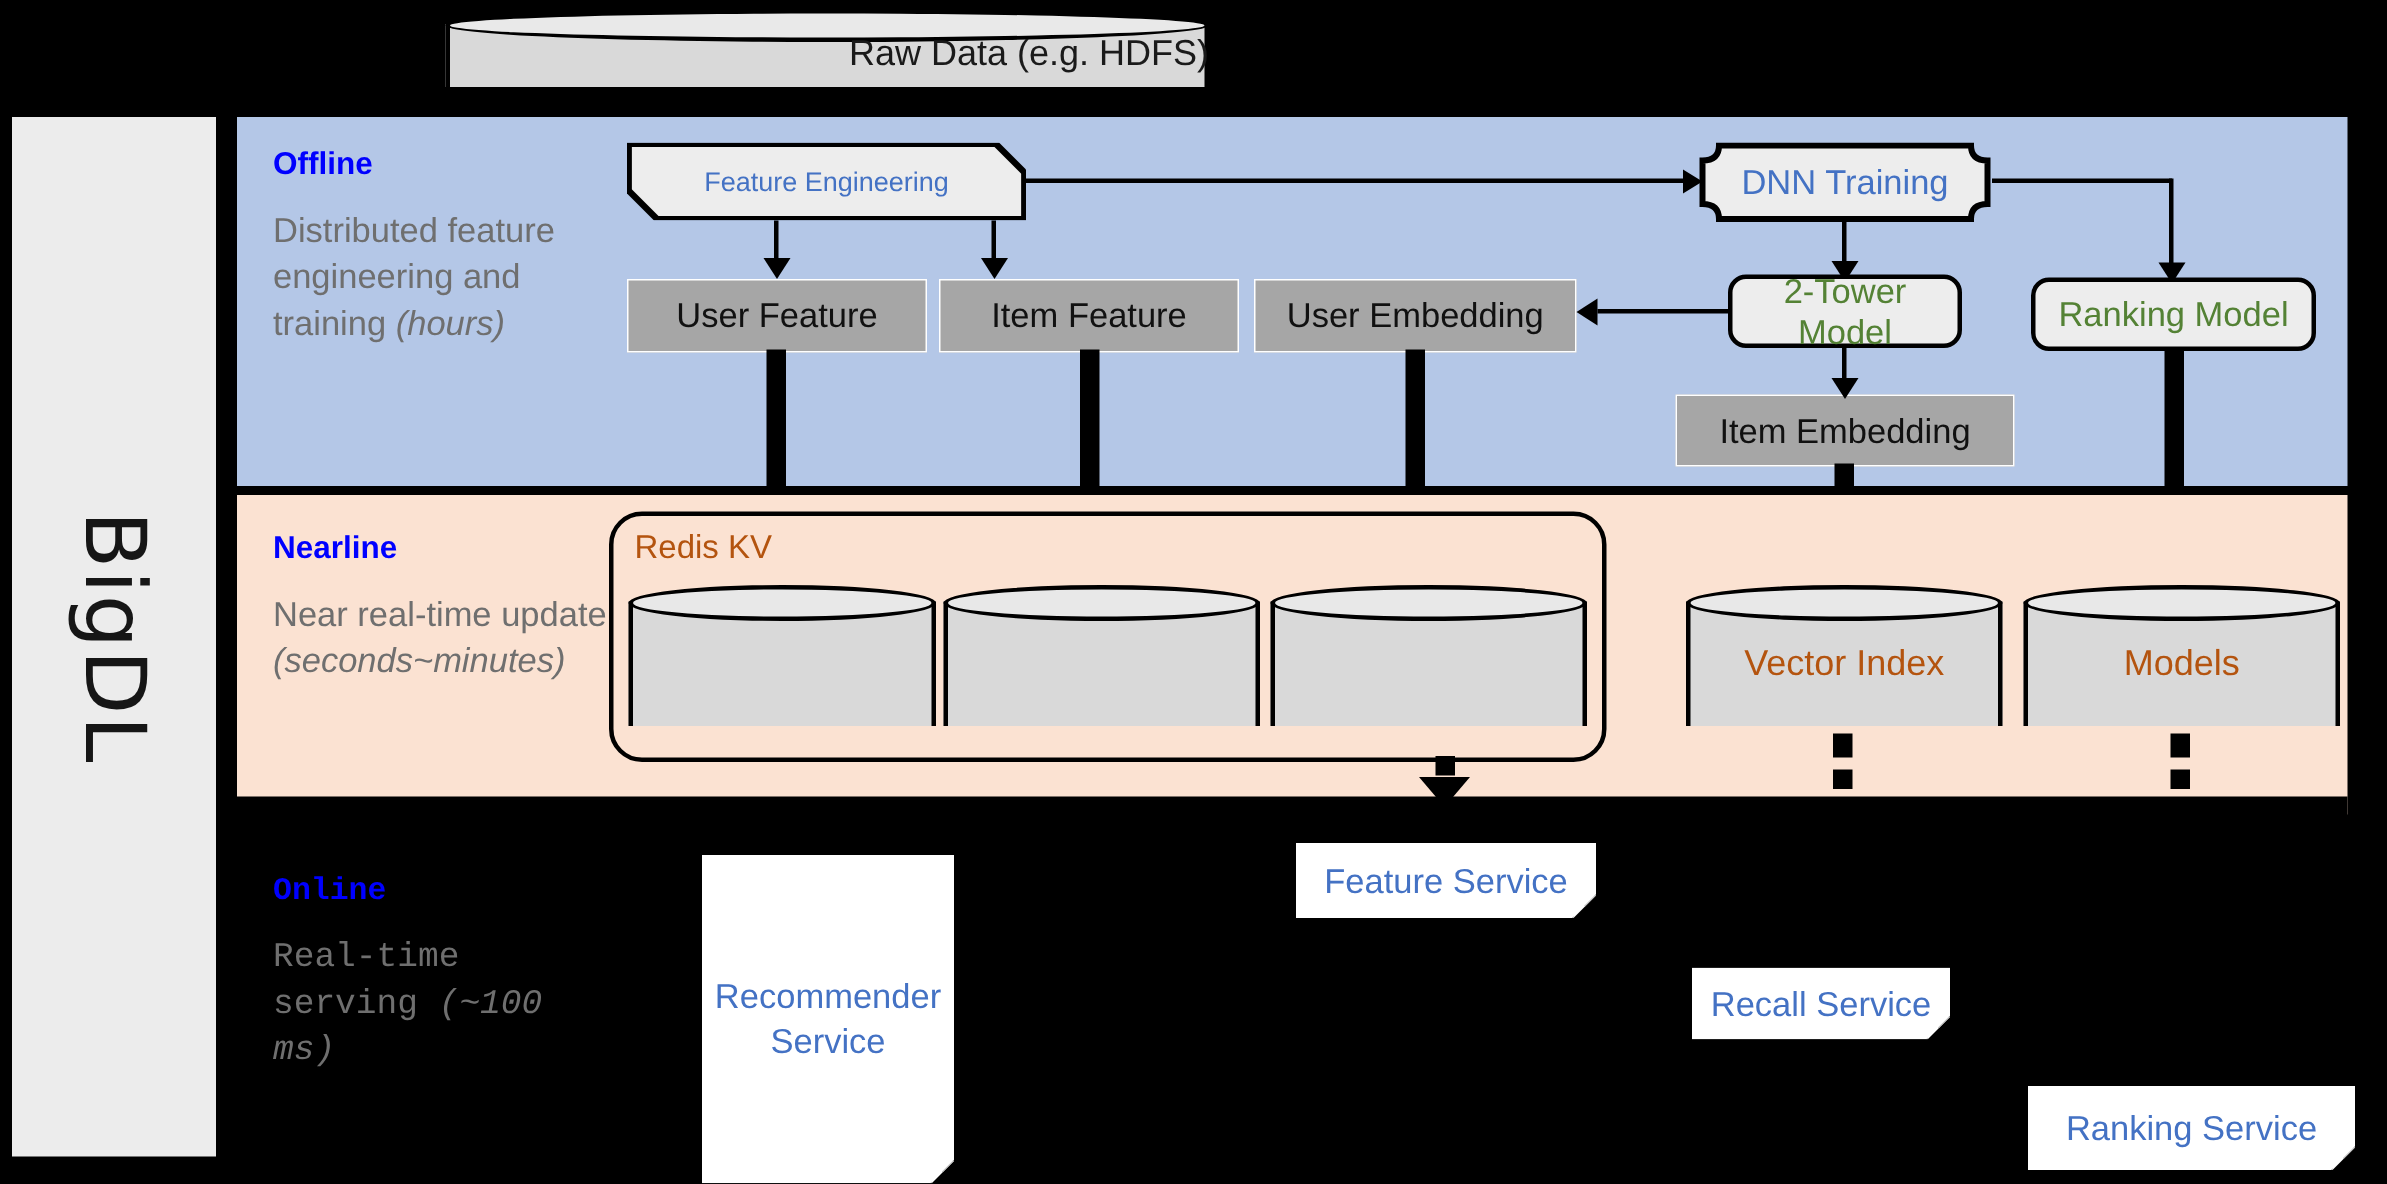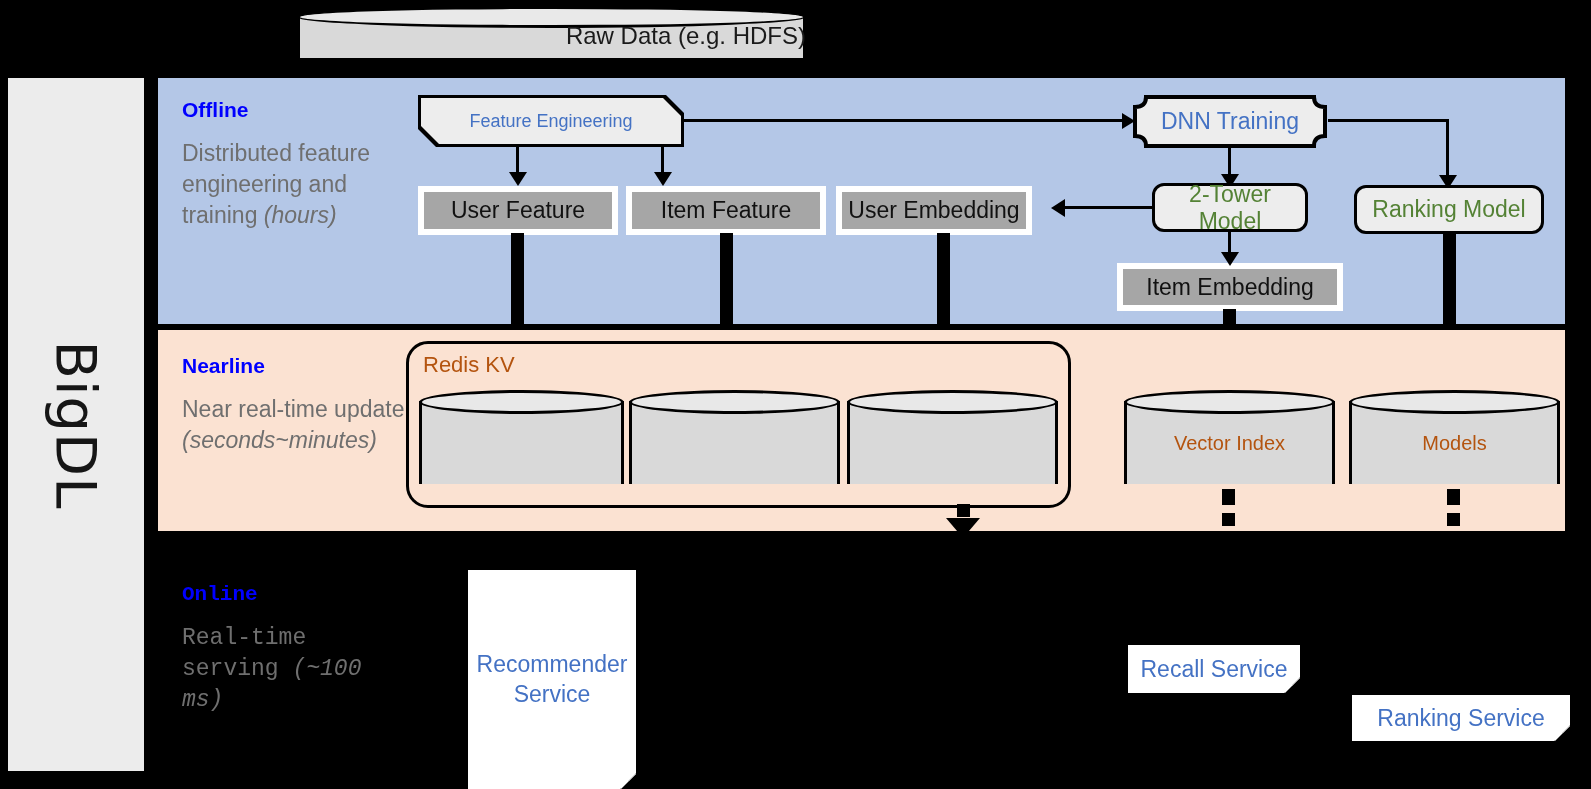--- a/index.html
+++ b/index.html
@@ -42,21 +42,21 @@
     width: 225px;
   }
   .band-sub i { font-style: italic; }
 
   
   .node { position: absolute; display: flex; align-items: center;
           justify-content: center; text-align: center; }
   .node span { display: block; }
 
   .grey-box {
-    background: #a6a6a6; border: 6px solid #ffffff;
+    background: #a6a6a6; border: 1px solid #ffffff;
     color: #111; font-size: 23px;
   }
   .proc-box {
     background: #ededed; border: 3px solid #000;
     font-size: 23px;
   }
   .blue-text  { color: #4472c4; }
   .green-text { color: #548235; }
   .brown-text { color: #b4540f; }
 
@@ -84,21 +84,21 @@
   }
   .cyl .top, .cyl .bot {
     position: absolute; left: 0; right: 0; height: 24px;
     border: 3px solid #000; border-radius: 50%;
   }
   .cyl .top { top: 0; background: #e8e8e8; }
   .cyl .bot { bottom: 0; background: #d9d9d9; z-index: -1; }
   .cyl .cyl-label {
     position: absolute; left: 0; right: 0; top: 50%;
     transform: translateY(-50%);
-    text-align: center; font-size: 20px;
+    text-align: center; font-size: 24px;
   }
 
   
   #raw-data { position: absolute; left: 297px; top: 6px; width: 509px; height: 60px; }
   #raw-data .rd-body {
     position: absolute; left: 0; right: 0; top: 10px; bottom: 8px;
     background: #d9d9d9;
     border-left: 3px solid #000; border-right: 3px solid #000;
   }
   #raw-data .rd-top {
@@ -216,21 +216,21 @@
   <div class="hline" style="left:1328px; top:119px; width:120px; height:3px;"></div>
   <div class="vline" style="left:1446px; top:119px; width:3px; height:60px;"></div>
   <div class="arrow-down" style="left:1439px; top:175px;"></div>
 
   <div class="node grey-box" style="left:418px; top:186px; width:200px; height:49px;">
     <span>User Feature</span>
   </div>
   <div class="node grey-box" style="left:626px; top:186px; width:200px; height:49px;">
     <span>Item Feature</span>
   </div>
-  <div class="node grey-box" style="left:836px; top:186px; width:196px; height:49px;">
+  <div class="node grey-box" style="left:836px; top:186px; width:215px; height:49px;">
     <span>User Embedding</span>
   </div>
   <div class="node grey-box" style="left:1117px; top:263px; width:226px; height:48px;">
     <span>Item Embedding</span>
   </div>
 
   <div class="node proc-box rounded" style="left:1152px; top:183px; width:156px; height:49px;">
     <span class="green-text">2-Tower Model</span>
   </div>
 
@@ -313,24 +313,28 @@
     <div class="band-title" style="top:52px;">Online</div>
     <div class="band-sub" style="top:92px;"><span>Real-time serving </span><i>(~100 ms)</i></div>
   </div>
 
   <div class="svc" style="left:468px; top:570px; width:168px; height:219px; flex-direction:column; font-size:23px; line-height:1.28;">
     <span>Recommender</span>
     <span>Service</span>
     <span class="fold"></span>
   </div>
 
+  <div class="svc" style="left:864px; top:562px; width:200px; height:50px; font-size:23px;">
+    <span>Feature Service</span>
+    <span class="fold"></span>
+  </div>
 
   <div class="svc" style="left:1128px; top:645px; width:172px; height:48px; font-size:23px;">
     <span>Recall Service</span>
     <span class="fold"></span>
   </div>
 
-  <div class="svc" style="left:1352px; top:695px; width:218px; height:46px; font-size:23px;">
+  <div class="svc" style="left:1352px; top:724px; width:218px; height:56px; font-size:23px;">
     <span>Ranking Service</span>
     <span class="fold"></span>
   </div>
 
 </div>
 
 </body></html>

